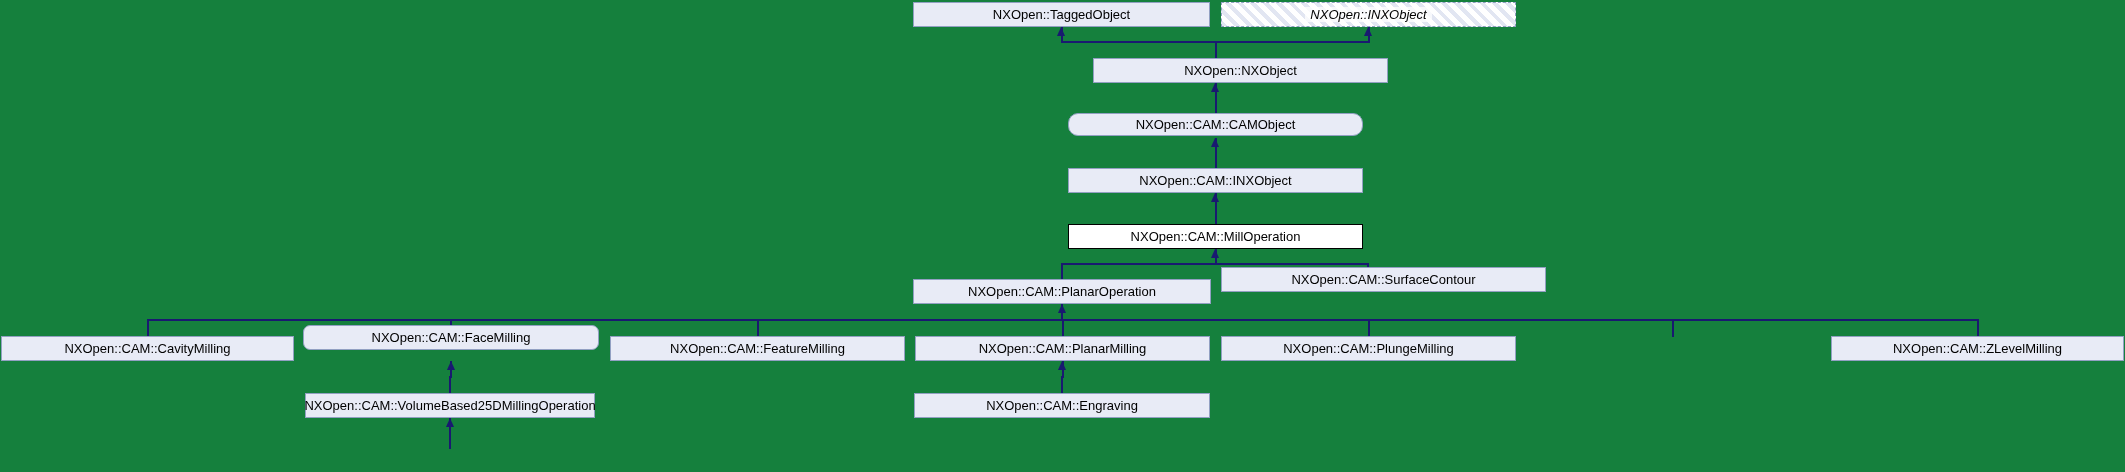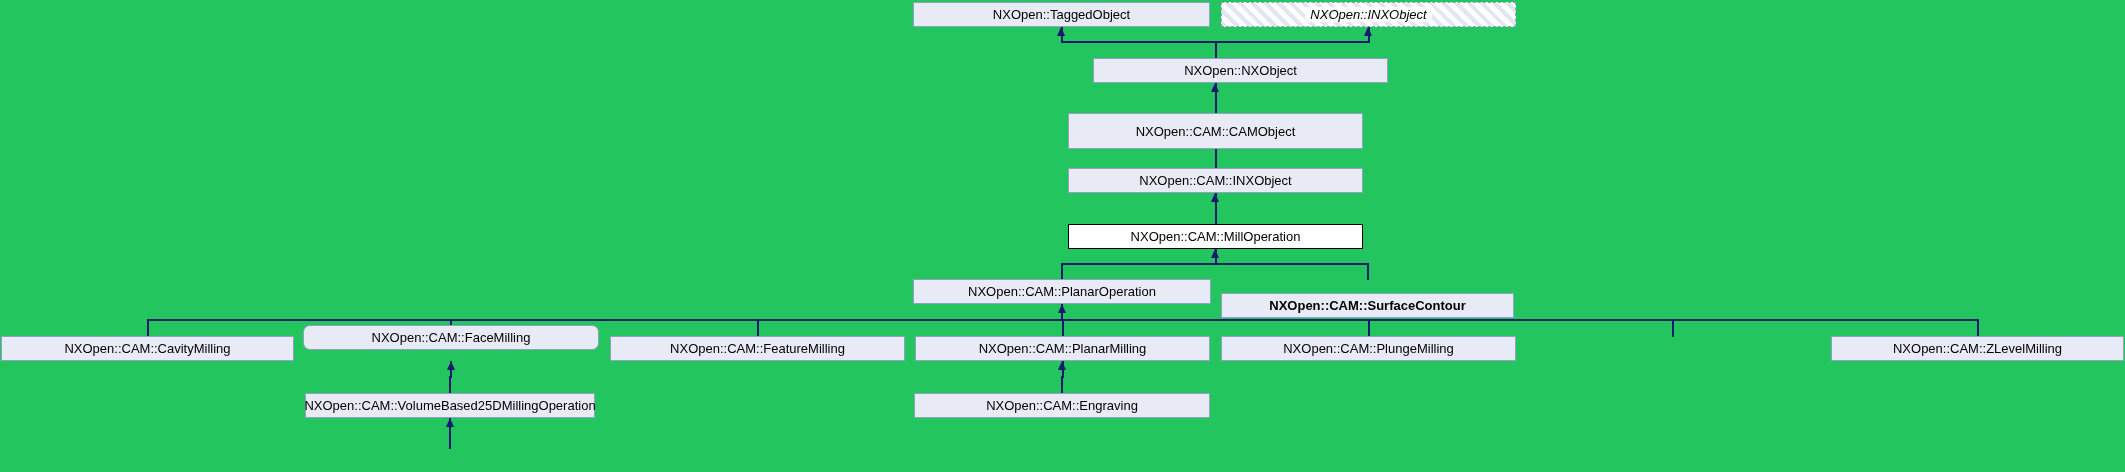--- a/index.html
+++ b/index.html
@@ -25,21 +25,21 @@
   .arrowhead{
     position:absolute;width:0;height:0;
     border-left:4.5px solid transparent;
     border-right:4.5px solid transparent;
     border-bottom:9px solid #191970;
   }
 </style>
 </head>
 <body>
 
-<div id="stage" title="Inheritance graph for NXOpen::CAM::MillOperation" style="width: 2125px; height: 472px; background: #22c55e;">
+<div id="stage" title="Inheritance graph for NXOpen::CAM::MillOperation" style="width: 2125px; height: 472px; background: #15803d;">
     <div class="edge-line" style="left: 1060.5px; top: 41px; width: 309px; height: 2px;"></div>
     <div class="edge-line" style="left: 1060.5px; top: 27px; width: 2px; height: 16px;"></div>
     <div class="arrowhead" style="left: 1057px; top: 27px;"></div>
     <div class="edge-line" style="left: 1367.5px; top: 27px; width: 2px; height: 16px;"></div>
     <div class="arrowhead" style="left: 1364px; top: 27px;"></div>
     <div class="edge-line" style="left: 1214.5px; top: 41px; width: 2px; height: 18px;"></div>
     <div class="edge-line" style="left: 1214.5px; top: 83px; width: 2px; height: 16px;"></div>
     <div class="arrowhead" style="left: 1211px; top: 83px;"></div>
     <div class="edge-line" style="left: 1214.5px; top: 97px; width: 2px; height: 17px;"></div>
     <div class="edge-line" style="left: 1214.5px; top: 138px; width: 2px; height: 16px;"></div>
@@ -74,33 +74,33 @@
     <div class="edge-line" style="left: 449px; top: 431px; width: 2px; height: 18px;"></div>
     <div class="node normal" style="left: 913px; top: 2px; width: 297px; height: 25px;">
       <span class="lbl">NXOpen::TaggedObject</span>
     </div>
     <div class="node external" style="left: 1221px; top: 2px; width: 295px; height: 25px;">
       <span class="lbl">NXOpen::INXObject</span>
     </div>
     <div class="node normal" style="left: 1068px; top: 58px; width: 295px; height: 25px; margin-left: 25px;">
       <span class="lbl">NXOpen::NXObject</span>
     </div>
-    <div class="node normal" style="left: 1068px; top: 113px; width: 295px; height: 36px;">
+    <div class="node normal" style="left: 1068px; top: 113px; width: 295px; height: 23px; border-radius: 10px;">
       <span class="lbl">NXOpen::CAM::CAMObject</span>
     </div>
     <div class="node normal" style="left: 1068px; top: 168px; width: 295px; height: 25px;">
       <span class="lbl">NXOpen::CAM::INXObject</span>
     </div>
     <div class="node current" style="left: 1068px; top: 224px; width: 295px; height: 25px;">
       <span class="lbl">NXOpen::CAM::MillOperation</span>
     </div>
     <div class="node normal" style="left: 913px; top: 279px; width: 298px; height: 25px;">
       <span class="lbl">NXOpen::CAM::PlanarOperation</span>
     </div>
-    <div class="node normal" style="left: 1221px; top: 293px; width: 293px; height: 25px; font-weight: bold;">
+    <div class="node normal" style="left: 1221px; top: 267px; width: 325px; height: 25px;">
       <span class="lbl">NXOpen::CAM::SurfaceContour</span>
     </div>
     <div class="node normal" style="left: 1px; top: 336px; width: 293px; height: 25px;">
       <span class="lbl">NXOpen::CAM::CavityMilling</span>
     </div>
     <div class="node normal" style="left: 303px; top: 325px; width: 296px; height: 25px; border-radius: 7px;">
       <span class="lbl">NXOpen::CAM::FaceMilling</span>
     </div>
     <div class="node normal" style="left: 610px; top: 336px; width: 295px; height: 25px;">
       <span class="lbl">NXOpen::CAM::FeatureMilling</span>

